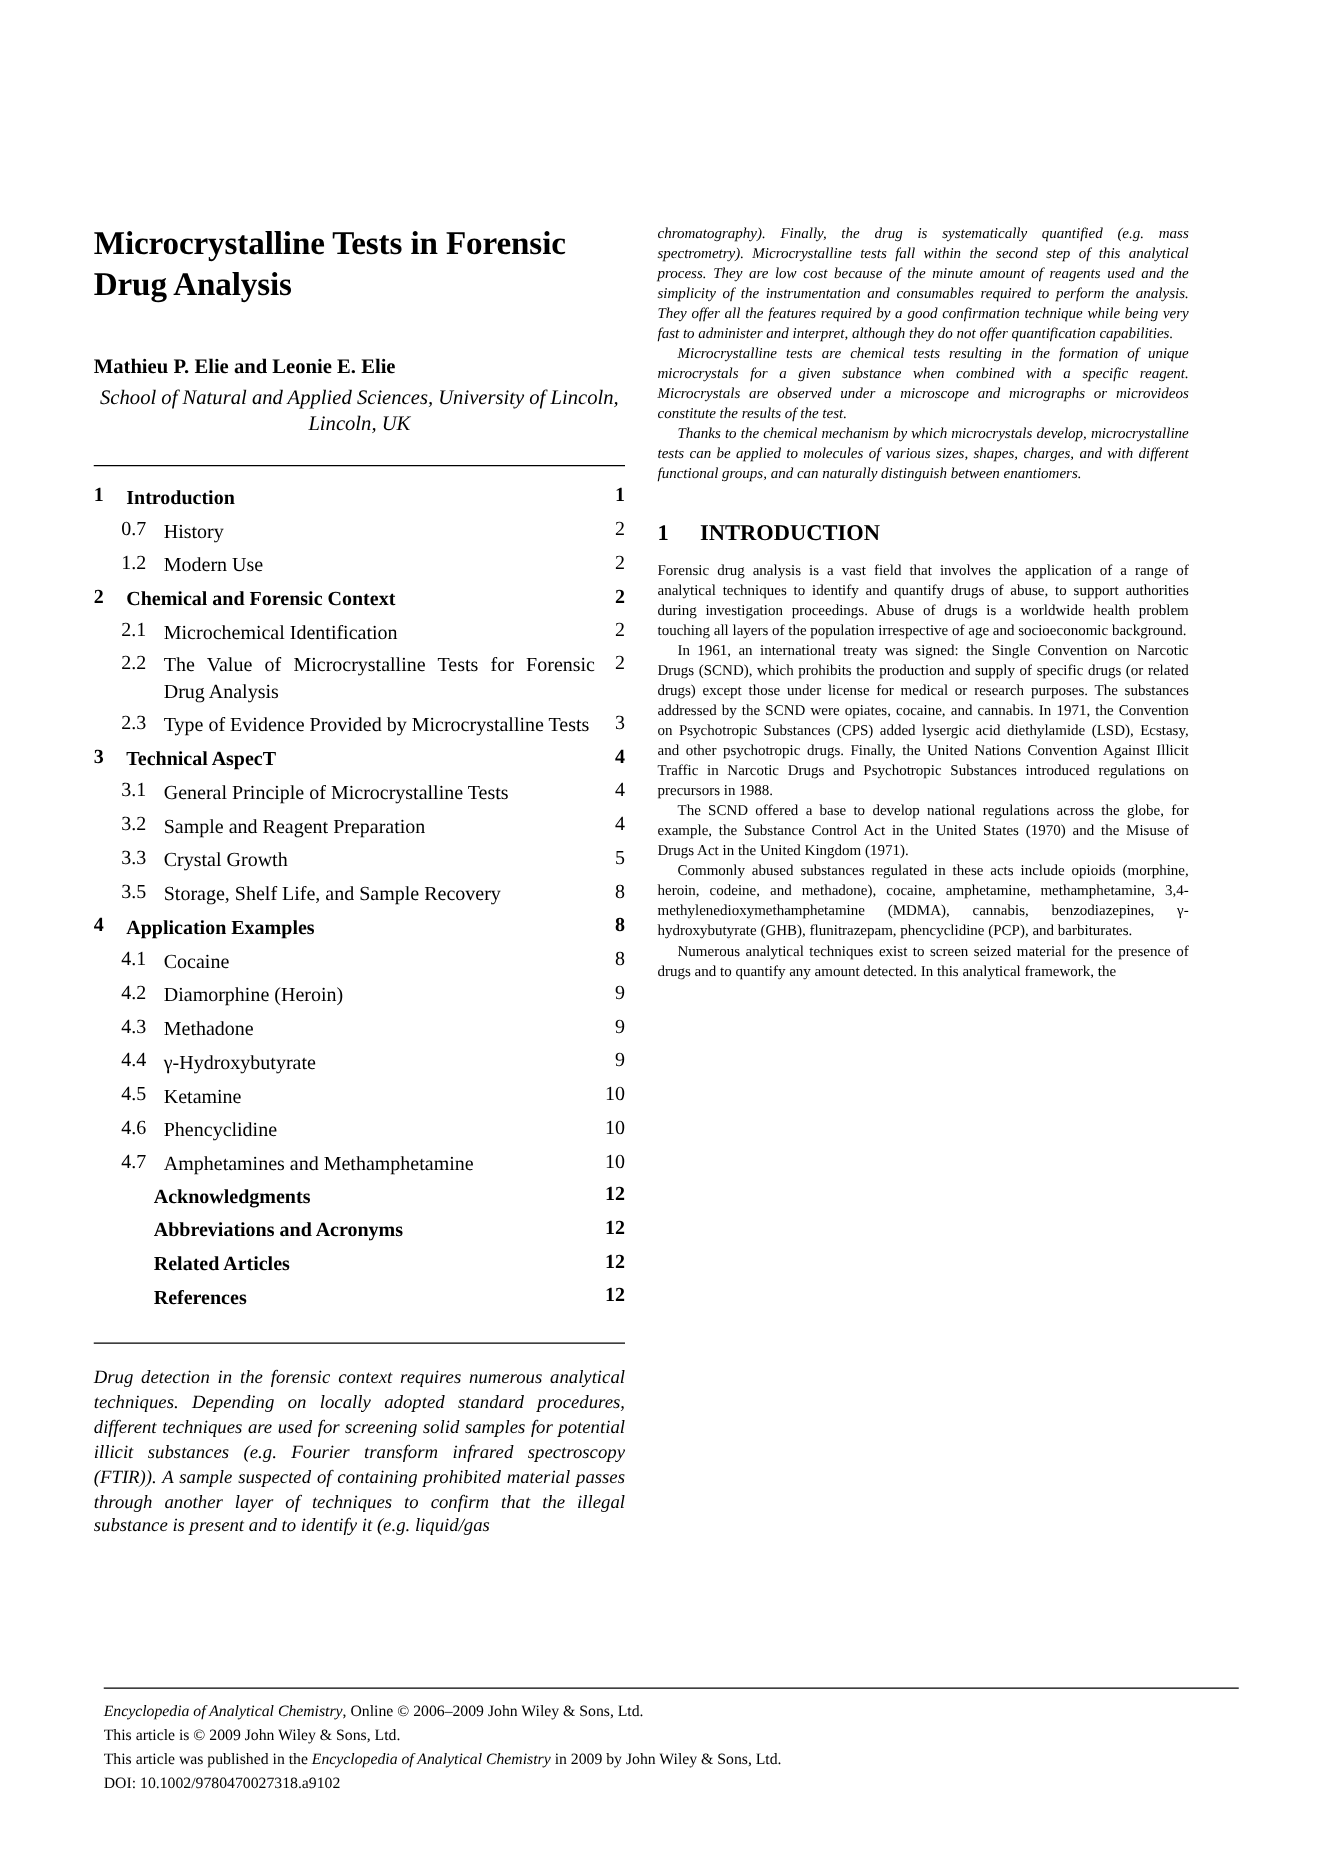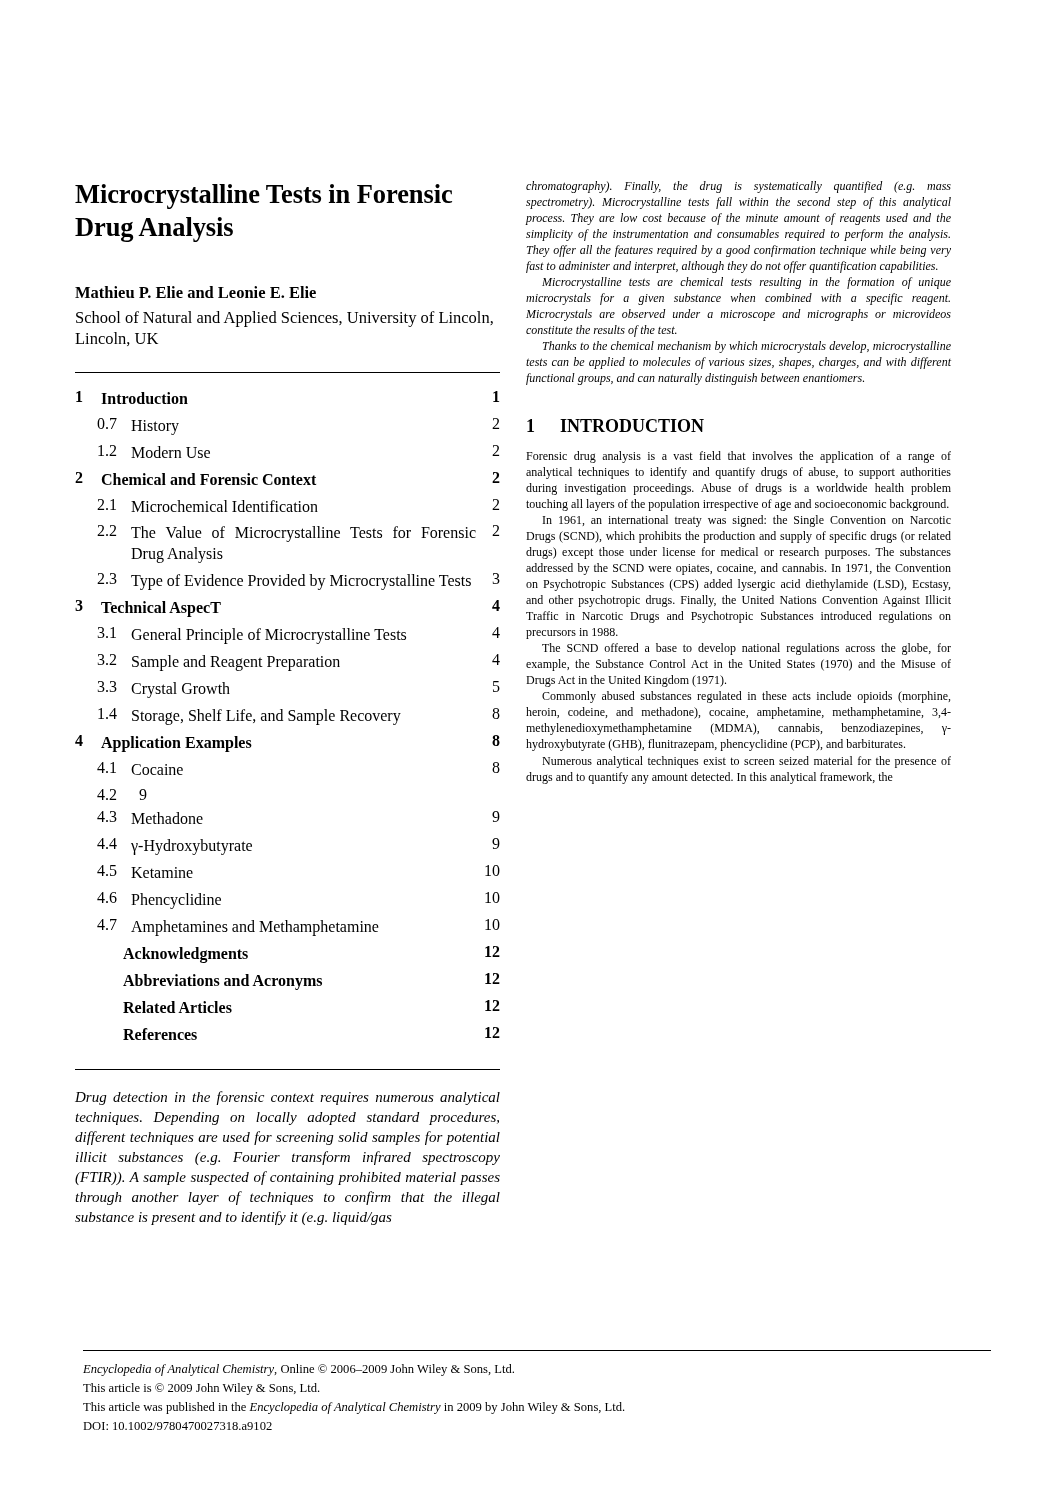--- a/index.html
+++ b/index.html
@@ -41,22 +41,24 @@
     margin: 0 0 38px 0;
     letter-spacing: -0.1px;
   }
   .authors {
     font-size: 16.5px;
     font-weight: bold;
     margin: 0 0 4px 0;
   }
   .affiliation {
     font-size: 16.5px;
+    font-style: italic;
     line-height: 1.3;
     margin: 0 0 22px 0;
+    text-align: center;
   }
   .rule {
     border: none;
     border-top: 1px solid #000;
     margin: 0 0 16px 0;
   }
   .toc {
     font-size: 16px;
     line-height: 1.0;
   }
@@ -202,36 +204,37 @@
             <span class="toc-num sub">3.2</span>
             <span class="toc-label">Sample and Reagent Preparation</span>
             <span class="toc-page">4</span>
           </div>
           <div class="toc-entry level2">
             <span class="toc-num sub">3.3</span>
             <span class="toc-label">Crystal Growth</span>
             <span class="toc-page">5</span>
           </div>
           <div class="toc-entry level2">
-            <span class="toc-num sub">1.4</span>
+            <span class="toc-num sub">3.5</span>
             <span class="toc-label">Storage, Shelf Life, and Sample Recovery</span>
             <span class="toc-page">8</span>
           </div>
           <div class="toc-entry level1">
             <span class="toc-num">4</span>
             <span class="toc-label">Application Examples</span>
             <span class="toc-page">8</span>
           </div>
           <div class="toc-entry level2">
             <span class="toc-num sub">4.1</span>
             <span class="toc-label">Cocaine</span>
             <span class="toc-page">8</span>
           </div>
           <div class="toc-entry level2">
             <span class="toc-num sub">4.2</span>
+            <span class="toc-label">Diamorphine (Heroin)</span>
             <span class="toc-page">9</span>
           </div>
           <div class="toc-entry level2">
             <span class="toc-num sub">4.3</span>
             <span class="toc-label">Methadone</span>
             <span class="toc-page">9</span>
           </div>
           <div class="toc-entry level2">
             <span class="toc-num sub">4.4</span>
             <span class="toc-label">γ-Hydroxybutyrate</span>

